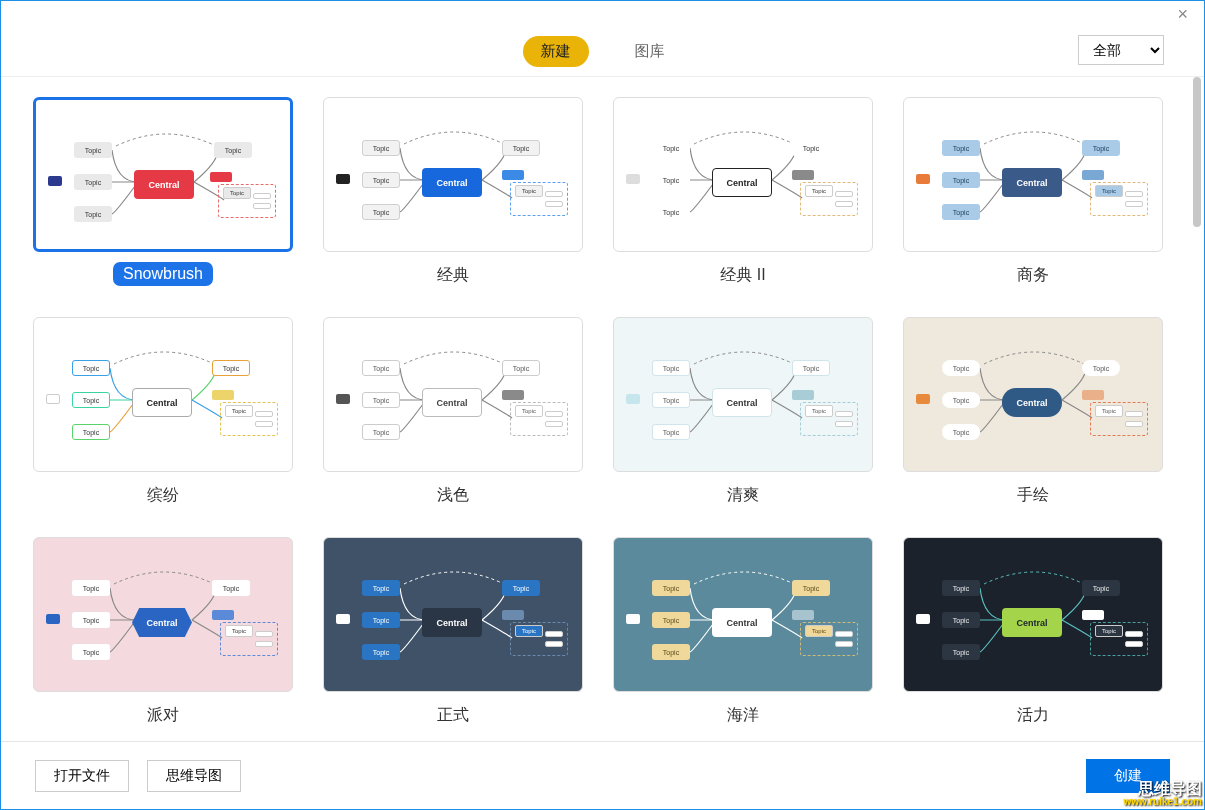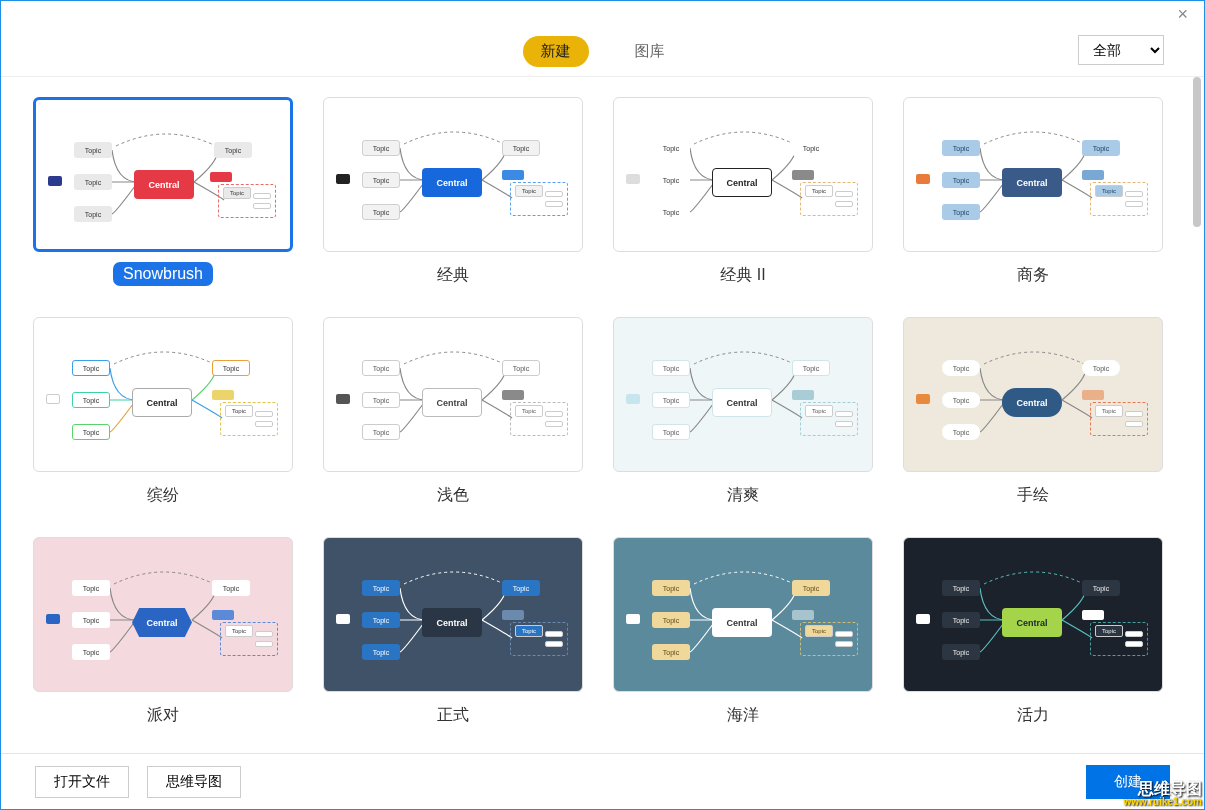--- a/index.html
+++ b/index.html
@@ -15,21 +15,21 @@
 .content { height: 670px; overflow-y: auto; padding: 20px 32px 10px; }
 .scrollbar { position: absolute; right: 2px; top: 76px; width: 10px; height: 670px; }
 .scrollbar-thumb { width: 8px; height: 150px; background: #c7c7c7; border-radius: 4px; margin-left: 1px; }
 .section-title { font-size: 18px; color: #333; margin: 6px 0 14px; }
 .grid { display: grid; grid-template-columns: repeat(4, 260px); gap: 28px 30px; }
 .template-item { display: flex; flex-direction: column; align-items: center; cursor: pointer; }
 .thumb { width: 260px; height: 155px; border: 1px solid #ddd; border-radius: 6px; position: relative; overflow: hidden; }
 .template-item.selected .thumb { border: 3px solid #1c73e8; }
 .tlabel { margin-top: 10px; font-size: 16px; color: #333; padding: 3px 10px; border-radius: 7px; }
 .template-item.selected .tlabel { background: #1c73e8; color: #fff; }
-.footer { position: absolute; bottom: 0; left: 0; right: 0; height: 56px; border-top: 1px solid #e5e5e5; display: flex; align-items: center; padding: 0 34px; background: #fff; }
+.footer { position: absolute; bottom: 0; left: 0; right: 0; height: 68px; border-top: 1px solid #e5e5e5; display: flex; align-items: center; padding: 0 34px; background: #fff; }
 .btn { padding: 6px 18px; font-size: 14px; border: 1px solid #ccc; background: #fff; cursor: pointer; margin-right: 18px; }
 .btn-primary { background: #0073e6; color: #fff; border: none; padding: 8px 28px; margin-left: auto; margin-right: 0; }
 .watermark { position: absolute; right: 2px; bottom: 2px; color: #fff; font-size: 16px; font-weight: bold; text-shadow: 1px 1px 2px #000; line-height: 1; text-align: right; pointer-events: none; }
 .watermark .sub { font-size: 10px; color: #ffd800; display: block; }
 
 
 .mm { position: absolute; inset: 12px 10px; }
 .central { position: absolute; left: 88px; top: 58px; width: 60px; height: 29px; border-radius: 4px; display: flex; align-items: center; justify-content: center; font-size: 9px; font-weight: bold; color: #fff; }
 .tp { position: absolute; width: 38px; height: 16px; border-radius: 3px; display: flex; align-items: center; justify-content: center; font-size: 7px; color: #333; }
 .sub-box { position: absolute; width: 58px; height: 34px; border: 1px dashed #e77; border-radius: 3px; }

